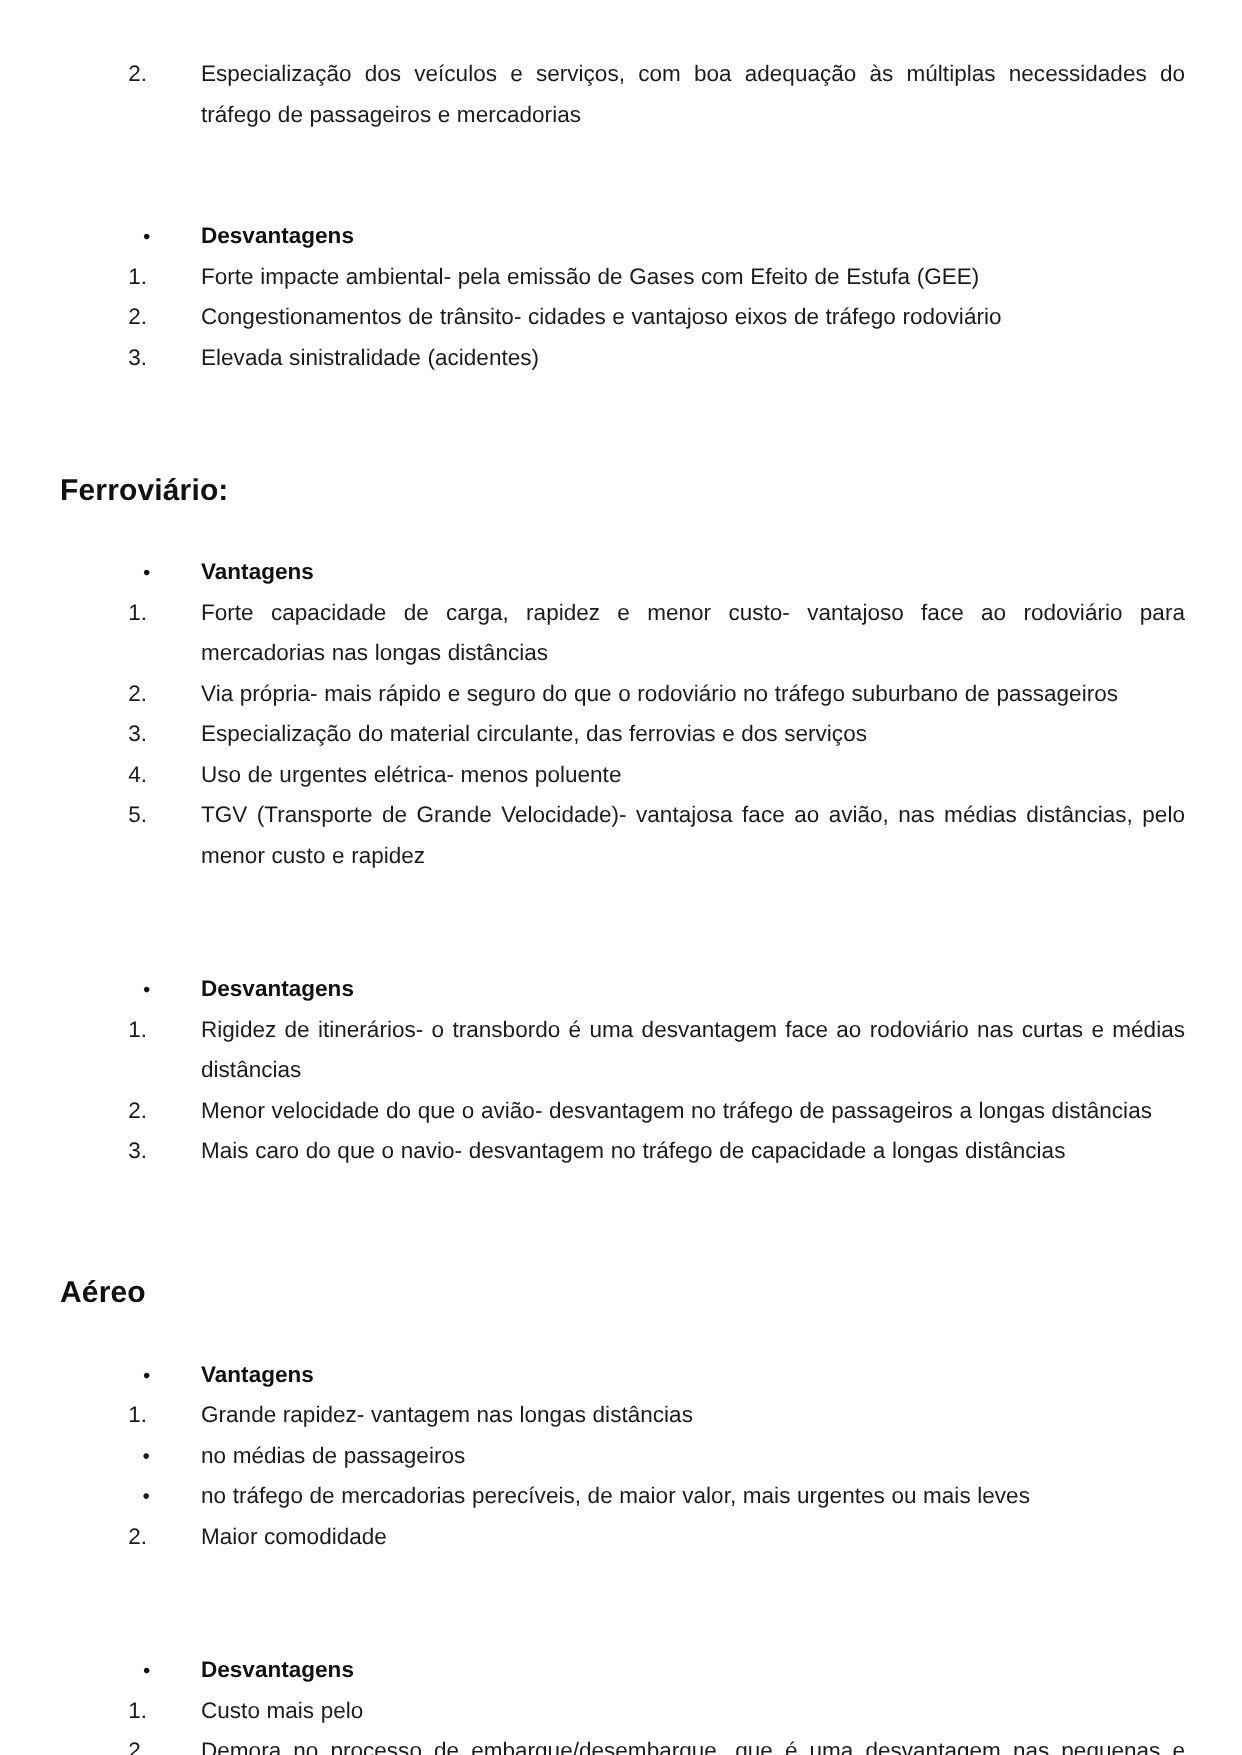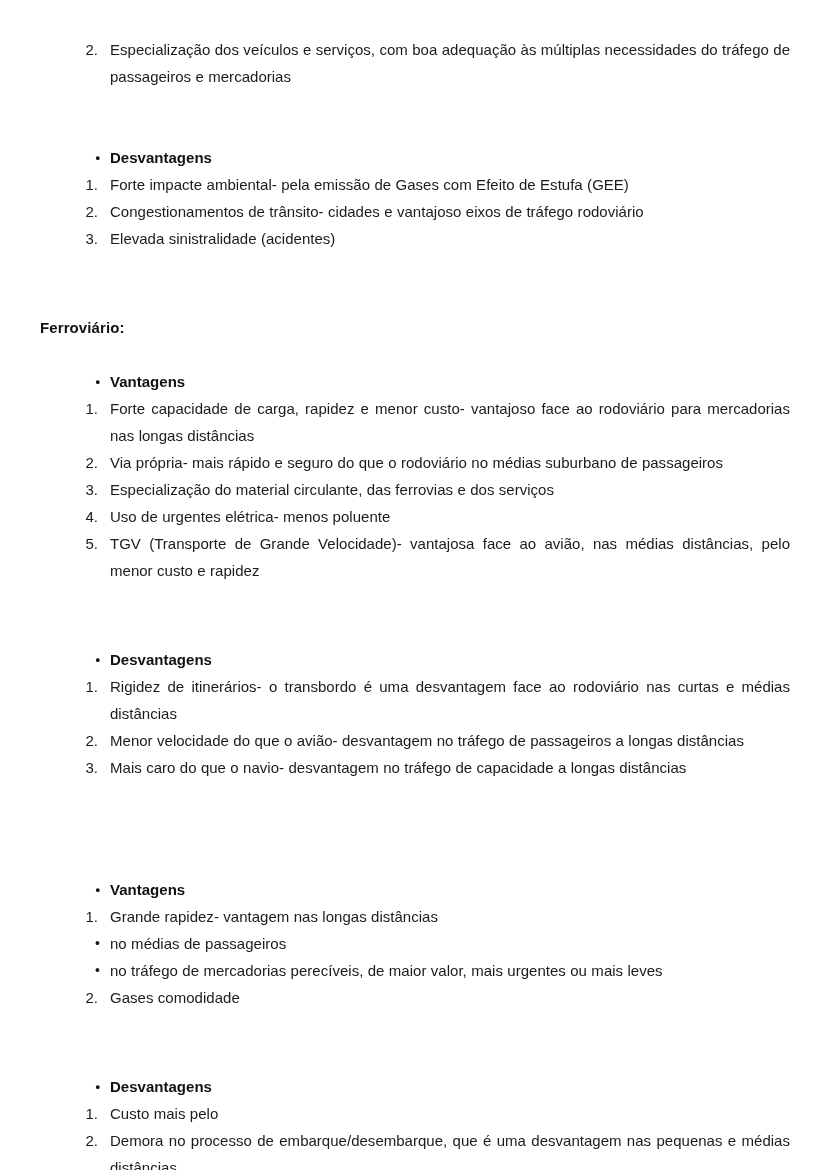--- a/index.html
+++ b/index.html
@@ -19,21 +19,21 @@
     box-sizing: border-box;
     padding: 36px 38px 0 40px;
   }
 
   .doc-body {
     width: 750px;
   }
 
   
   .section-heading {
-    font-size: 15px;
+    font-size: 20px;
     font-weight: bold;
     line-height: 27px;
     color: #111111;
     letter-spacing: 0.1px;
     margin: 0;
     padding: 0;
   }
 
   
   .list-block {
@@ -51,20 +51,21 @@
     margin: 0;
     text-align: justify;
     text-justify: inter-word;
     letter-spacing: 0.02px;
     word-spacing: 0.2px;
   }
 
   
   .list-item > .txt {
     display: block;
+    margin-left: 24px;
   }
 
   .marker {
     position: absolute;
     left: 0;
     top: 0;
     width: 58px;
     text-align: right;
     font-size: 15px;
     line-height: 27px;
@@ -145,21 +146,21 @@
       <li class="list-item subhead">
         <span class="marker dot">•</span>
         <span class="txt">Vantagens</span>
       </li>
       <li class="list-item">
         <span class="marker num">1.</span>
         <span class="txt">Forte capacidade de carga, rapidez e menor custo- vantajoso face ao rodoviário para mercadorias nas longas distâncias</span>
       </li>
       <li class="list-item">
         <span class="marker num">2.</span>
-        <span class="txt">Via própria- mais rápido e seguro do que o rodoviário no médias suburbano de passageiros</span>
+        <span class="txt">Via própria- mais rápido e seguro do que o rodoviário no tráfego suburbano de passageiros</span>
       </li>
       <li class="list-item">
         <span class="marker num">3.</span>
         <span class="txt">Especialização do material circulante, das ferrovias e dos serviços</span>
       </li>
       <li class="list-item">
         <span class="marker num">4.</span>
         <span class="txt">Uso de urgentes elétrica- menos poluente</span>
       </li>
       <li class="list-item">
@@ -184,20 +185,21 @@
         <span class="txt">Menor velocidade do que o avião- desvantagem no tráfego de passageiros a longas distâncias</span>
       </li>
       <li class="list-item">
         <span class="marker num">3.</span>
         <span class="txt">Mais caro do que o navio- desvantagem no tráfego de capacidade a longas distâncias</span>
       </li>
     </ul>
 
     <div class="gap-xl"></div>
 
+    <p class="section-heading">Aéreo</p>
 
     <div class="gap-sm"></div>
 
     <ul class="list-block">
       <li class="list-item subhead">
         <span class="marker dot">•</span>
         <span class="txt">Vantagens</span>
       </li>
       <li class="list-item plain">
         <span class="marker num">1.</span>
@@ -206,21 +208,21 @@
       <li class="list-item plain">
         <span class="marker dot">•</span>
         <span class="txt">no médias de passageiros</span>
       </li>
       <li class="list-item plain">
         <span class="marker dot">•</span>
         <span class="txt">no tráfego de mercadorias perecíveis, de maior valor, mais urgentes ou mais leves</span>
       </li>
       <li class="list-item plain">
         <span class="marker num">2.</span>
-        <span class="txt">Gases comodidade</span>
+        <span class="txt">Maior comodidade</span>
       </li>
     </ul>
 
     <div class="gap-lg"></div>
 
     <ul class="list-block">
       <li class="list-item subhead">
         <span class="marker dot">•</span>
         <span class="txt">Desvantagens</span>
       </li>

